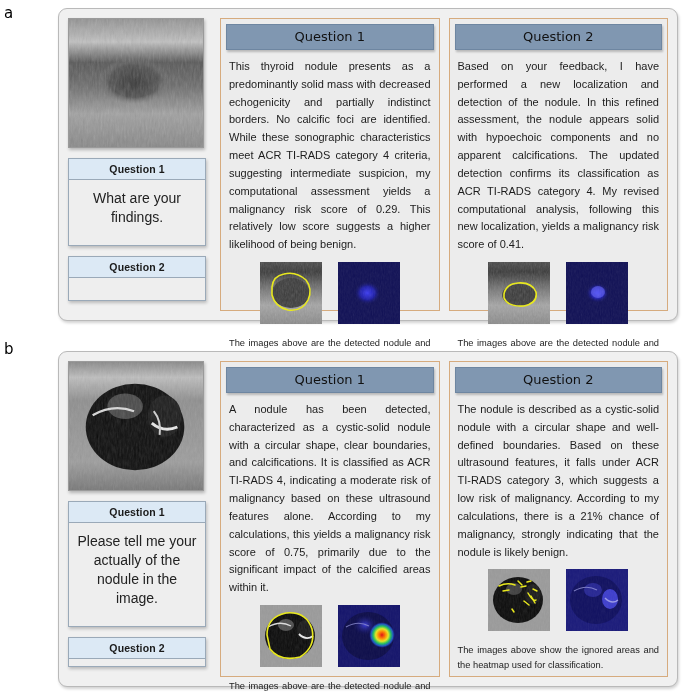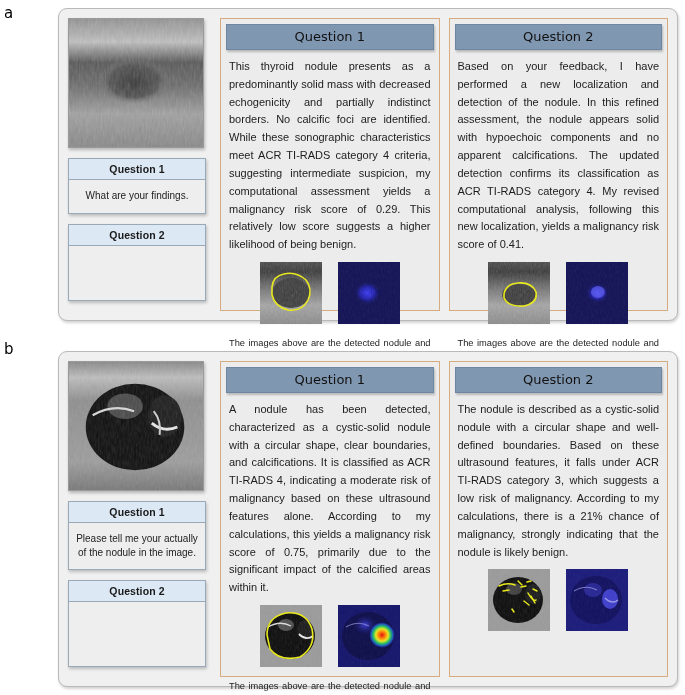--- a/index.html
+++ b/index.html
@@ -71,22 +71,22 @@
     background: #dce9f5;
     border-bottom: 1px solid #9aa9b8;
     text-align: center;
     font-size: 10.5px;
     font-weight: bold;
     color: #1a1a1a;
     padding: 4px 2px 4px;
     letter-spacing: .1px;
   }
   .q-card-body {
-    padding: 9px 7px 10px;
-    font-size: 10px;
+    padding: 9px 7px 18px;
+    font-size: 14px;
     line-height: 1.35;
     color: #222;
     text-align: center;
   }
 
   
   .ans-col {
     flex: 1 1 auto;
     display: flex;
     gap: 9px;
@@ -408,20 +408,21 @@
                 <rect width="62" height="62" fill="#1a1a7a"></rect>
                 <ellipse cx="30" cy="31" rx="26" ry="24" fill="#101060"></ellipse>
                 <ellipse cx="27" cy="21" rx="9" ry="7" fill="#2c2ca0" opacity="0.8"></ellipse>
                 <ellipse cx="44" cy="30" rx="8" ry="10" fill="#4444d8" opacity="0.9"></ellipse>
                 <path d="M8 22 Q20 15 31 21" stroke="#9b9be0" stroke-width="1.2" fill="none" opacity="0.75"></path>
                 <path d="M39 29 Q46 36 52 31" stroke="#b0b0ee" stroke-width="1.5" fill="none" opacity="0.8"></path>
                 <rect width="62" height="62" filter="url(#gr5)" opacity="0.2"></rect>
               </svg>
             </div>
           </div>
+          <div class="ans-cap">The images above show the ignored areas and the heatmap used for classification.</div>
           <div class="spacer"></div>
         </div>
 
       </div>
     </div>
   </div>
 
 </div>
 
 </body></html>

